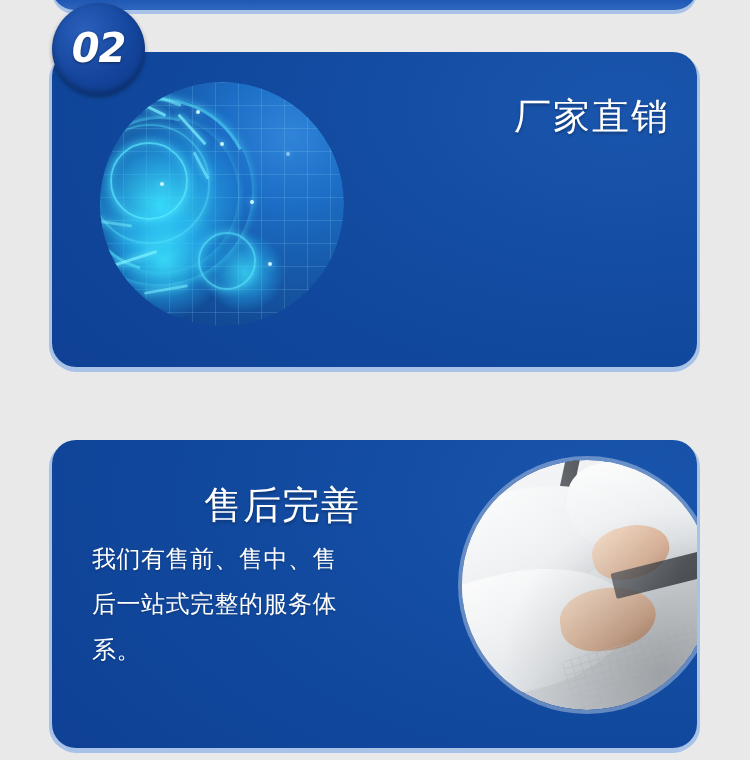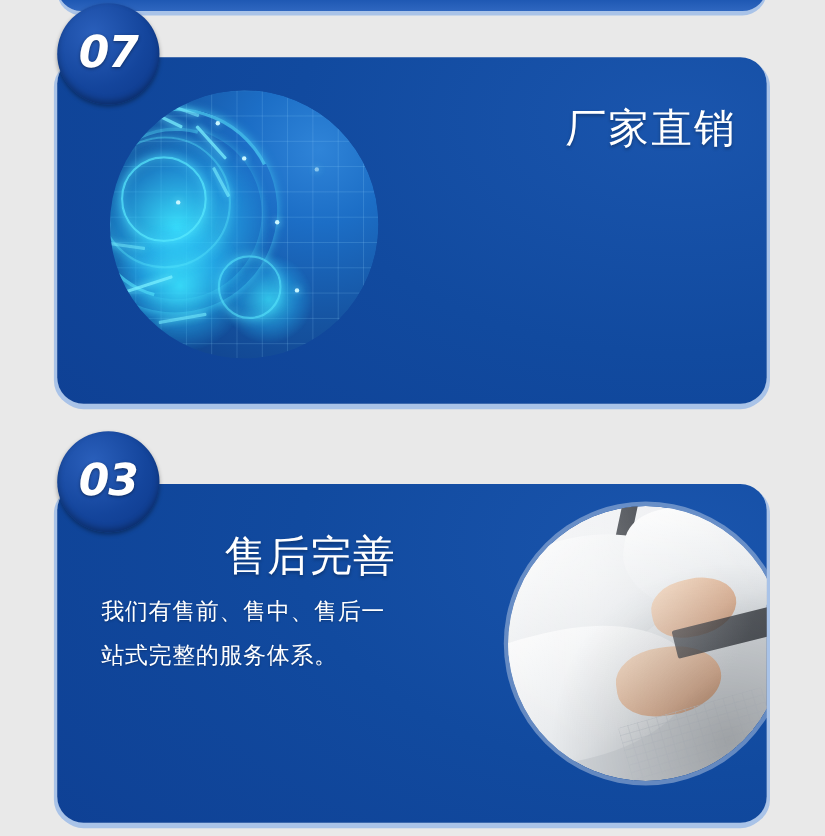--- a/index.html
+++ b/index.html
@@ -134,21 +134,21 @@
     text-align:right;
   }
   #text-03 .card-title{font-size:38px;margin-bottom:10px;letter-spacing:1px;}
   .card-desc{
     font-family:"DejaVu Sans","Liberation Sans",sans-serif;
     font-size:22px;line-height:1.85;
     color:#ffffff;margin:0;
     letter-spacing:.5px;
     text-shadow:0 1px 2px rgba(0,0,0,.25);
   }
-  #text-03 .card-desc{font-size:21px;line-height:1.9;}
+  #text-03 .card-desc{font-size:24px;line-height:1.9;}
 </style>
 </head>
 <body>
 
 <div class="stage">
 
   <div class="prev-card-sliver"></div>
 
   <div class="card" id="card-02">
 
@@ -181,21 +181,21 @@
       <div class="spark" style="left:60px;top:100px;"></div>
       <div class="spark" style="left:186px;top:70px;opacity:.6;"></div>
     </div>
 
     <div class="text-block" id="text-02">
       <h2 class="card-title">厂家直销</h2>
     </div>
   </div>
 
   <div class="badge" id="badge-02">
-    <span class="badge-num">07</span>
+    <span class="badge-num">02</span>
   </div>
 
   <div class="card" id="card-03">
 
     <div class="text-block" id="text-03">
       <h2 class="card-title">售后完善</h2>
       <p class="card-desc">我们有售前、售中、售后一站式完整的服务体系。</p>
     </div>
 
     <div class="media-circle" id="media-photo">
@@ -210,17 +210,14 @@
       <div class="hand" style="left:130px;top:66px;width:78px;height:52px;transform:rotate(-12deg);"></div>
       <div class="hand" style="left:98px;top:128px;width:96px;height:62px;transform:rotate(-8deg);"></div>
 
       <div class="dark-strip" style="left:150px;top:100px;width:110px;height:26px;transform:rotate(-14deg);opacity:.75;"></div>
       <div class="keyboard" style="left:104px;top:182px;width:136px;height:52px;"></div>
 
       <div class="photo-shade"></div>
     </div>
   </div>
 
-  <div class="badge" id="badge-03">
-    <span class="badge-num">03</span>
-  </div>
 
 </div>
 
 </body></html>

